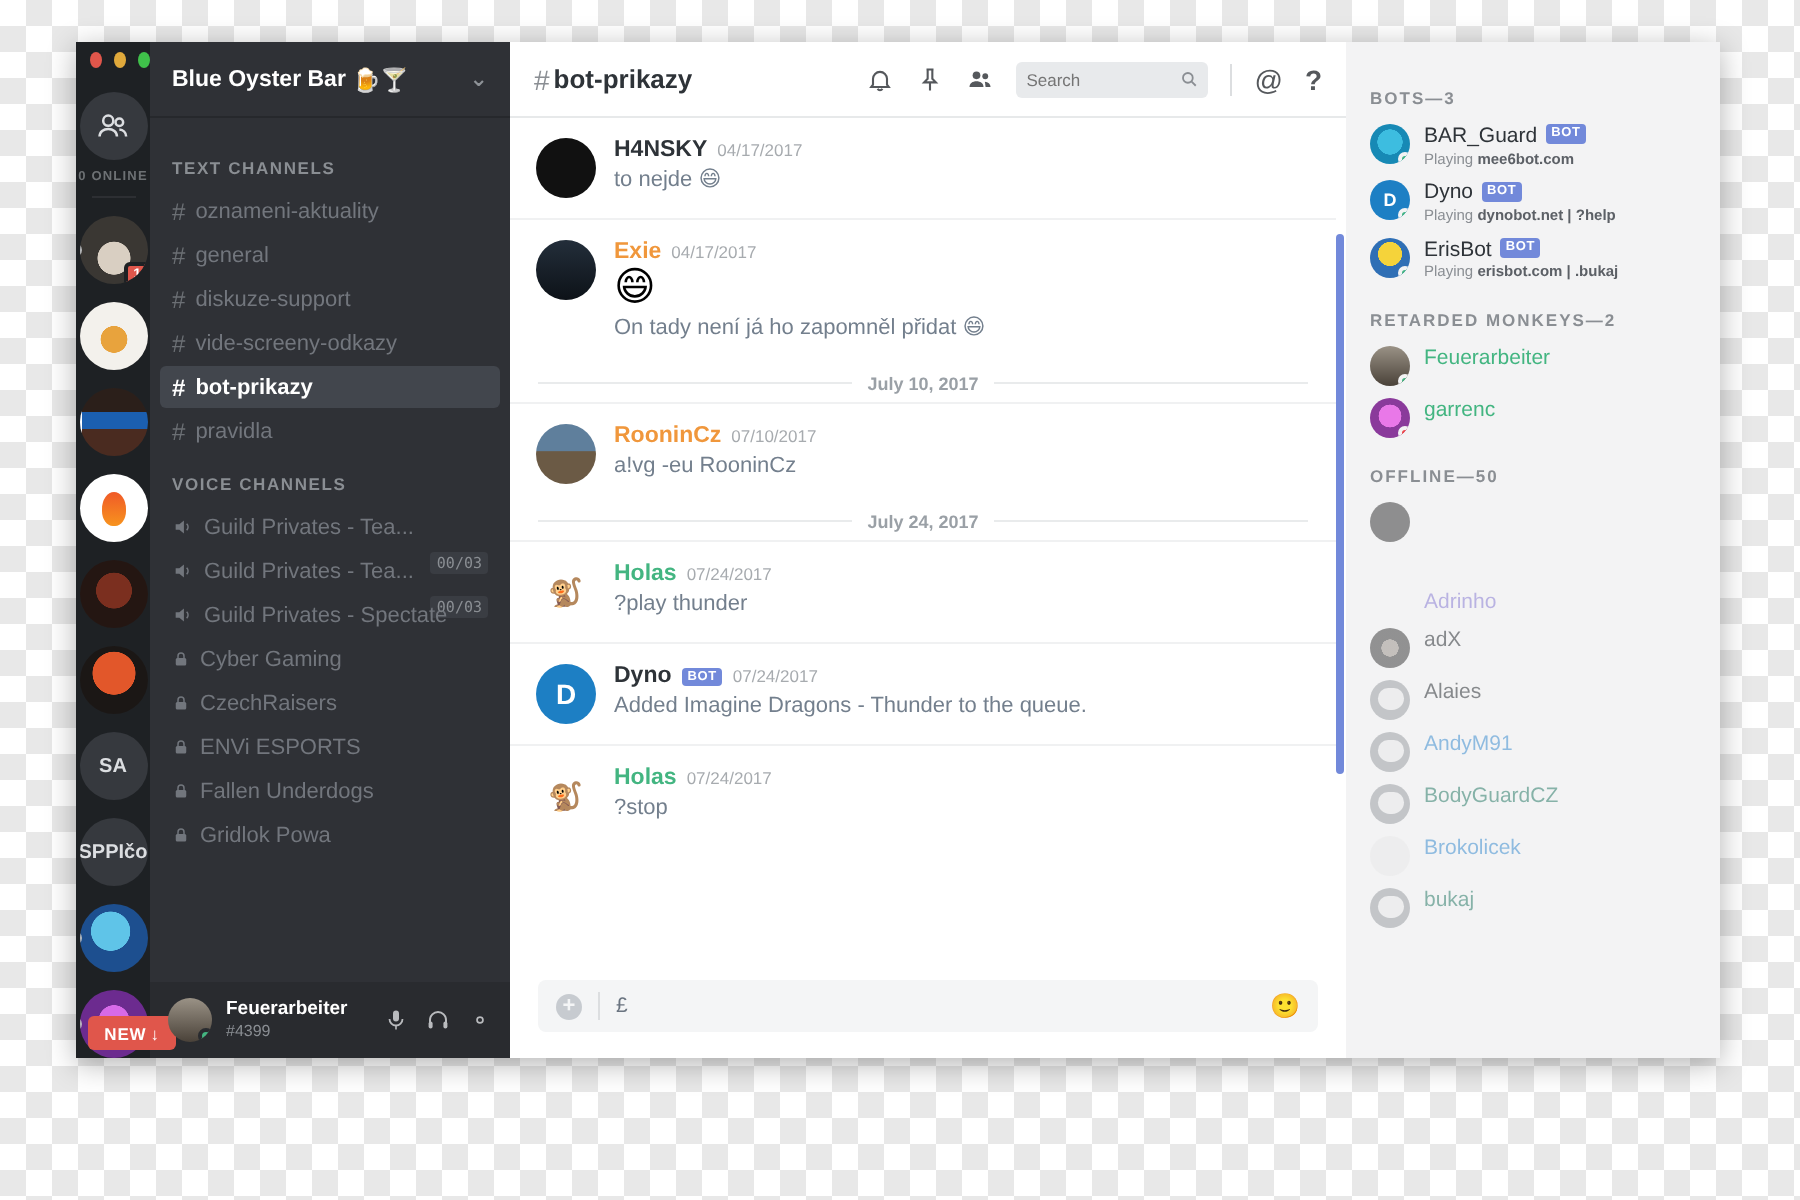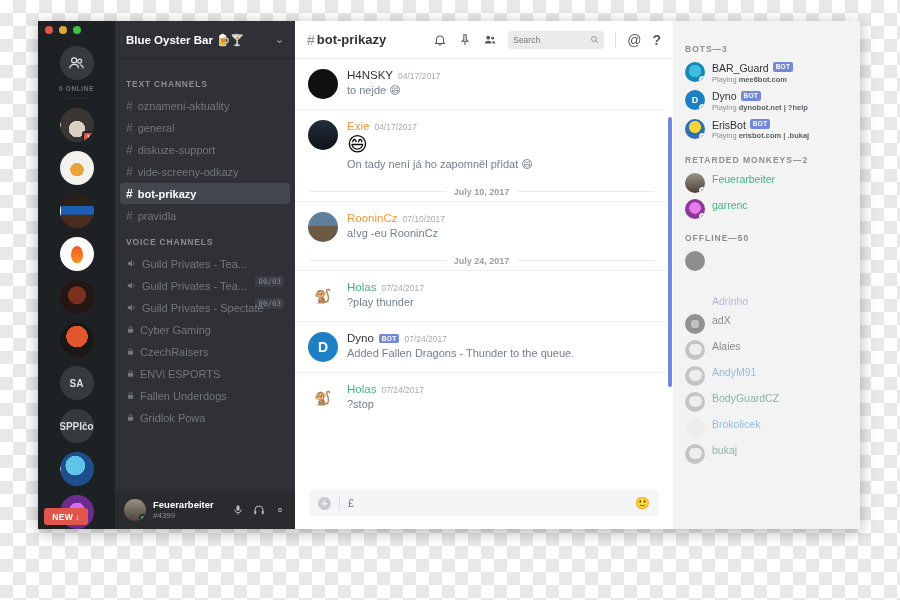--- a/index.html
+++ b/index.html
@@ -23,21 +23,21 @@
     position: absolute; left: 38px; top: 21px;
     width: 822px; height: 508px;
     background: #ffffff;
     overflow: hidden;
     box-shadow: 0 3px 14px rgba(0,0,0,0.30);
     display: flex;
   }
 
   
   .server-rail {
-    width: 77px; background: #1e2124;
+    width: 37px; background: #1e2124;
     display: flex; flex-direction: column; align-items: center;
     position: relative; flex: none;
   }
   .traffic {
     height: 20px; width: 100%; display: flex; align-items: center;
     padding-left: 7px; gap: 6px;
   }
   .dot { width: 8px; height: 8px; border-radius: 50%; }
   .dot.r { background: #e0564b; }
   .dot.y { background: #e0a93b; }
@@ -174,21 +174,21 @@
   .messages { flex:1; overflow:hidden; position:relative; min-width:0; }
   .msg {
     display:flex; gap:9px; padding: 10px 14px 10px 13px;
     border-top: 1px solid #f0f1f2;
   }
   .msg.first { border-top: none; }
   .m-av { width: 30px; height: 30px; border-radius: 50%; flex:none; position:relative; overflow:hidden;
           display:flex; align-items:center; justify-content:center; font-size:14px; }
   .m-body { min-width:0; flex:1; }
   .m-head { display:flex; align-items:baseline; gap:5px; }
-  .m-name { font-size: 11.5px; font-weight: normal; color:#2e3338; }
+  .m-name { font-size: 11.5px; font-weight: bold; color:#2e3338; }
   .m-time { font-size: 8.5px; color:#a7abaf; }
   .m-text { font-size: 11px; color: #737f8d; margin-top: 2px; line-height: 1.45; }
   .bot-tag {
     background:#7289da; color:#fff; font-size:6.5px; font-weight:bold;
     border-radius:2px; padding:1px 3px; letter-spacing:.3px; position:relative; top:-1px;
   }
   .emoji-lg { font-size: 20px; line-height: 1.1; display:block; margin-top:1px; }
   .divider {
     display:flex; align-items:center; gap:8px; padding: 0 14px; margin: 4px 0;
   }
@@ -504,21 +504,21 @@
               </div>
             </div>
             <div class="msg">
               <div class="m-av av-dyno">D</div>
               <div class="m-body">
                 <div class="m-head">
                   <span class="m-name" style="color: rgb(46, 51, 56);">Dyno</span>
                   <span class="bot-tag">BOT</span>
                   <span class="m-time">07/24/2017</span>
                 </div>
-                <div class="m-text">Added Fallen Dragons - Thunder to the queue.</div>
+                <div class="m-text">Added Imagine Dragons - Thunder to the queue.</div>
               </div>
             </div>
             <div class="msg">
               <div class="m-av av-holas">🐒</div>
               <div class="m-body">
                 <div class="m-head">
                   <span class="m-name" style="color: rgb(67, 181, 129);">Holas</span>
                   <span class="m-time">07/24/2017</span>
                 </div>
                 <div class="m-text">?stop</div>

